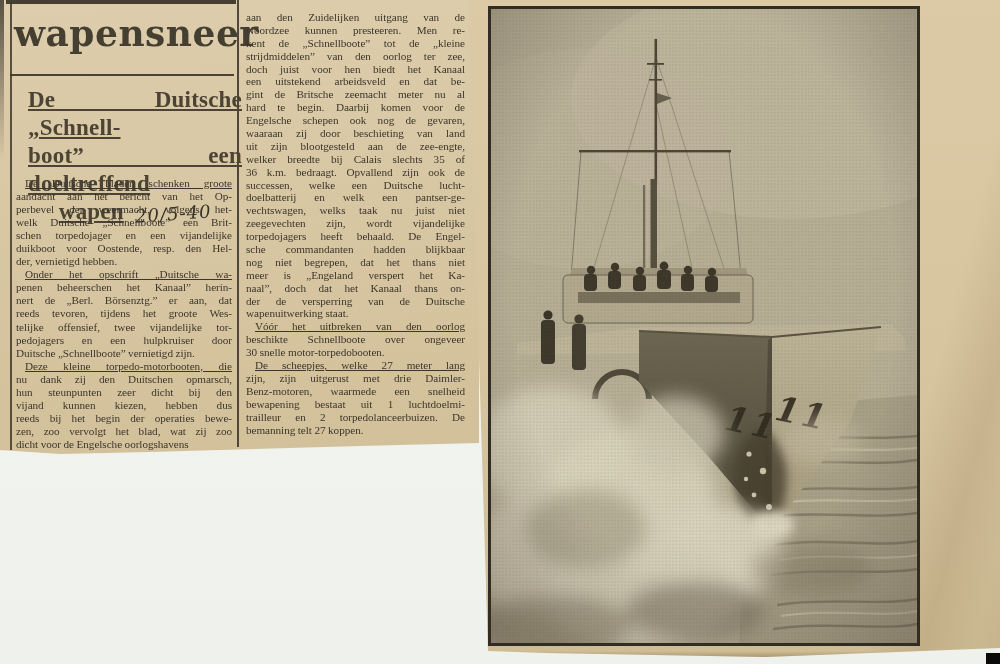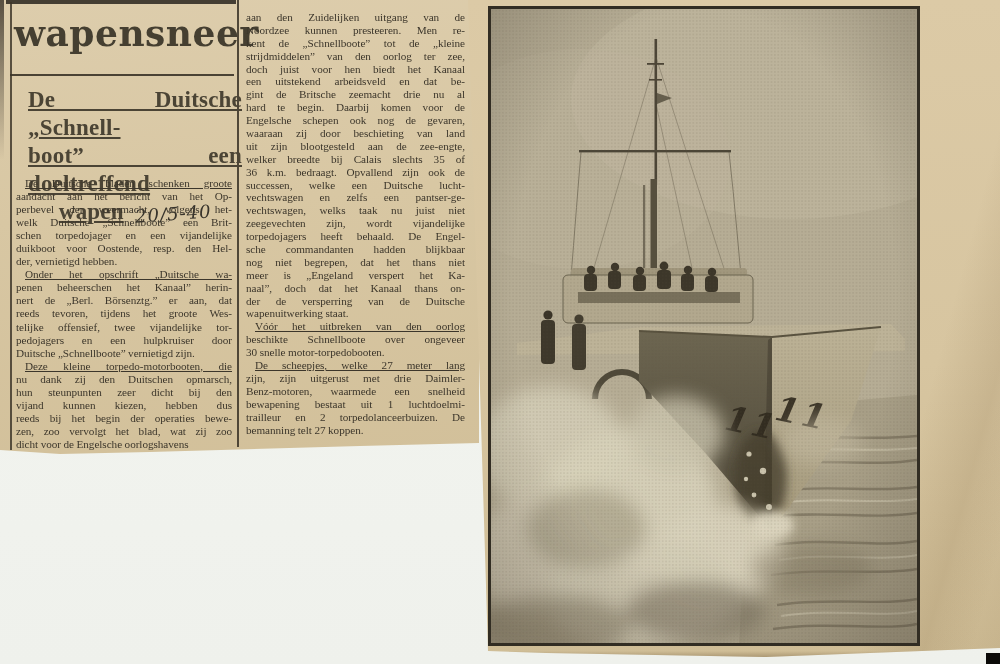--- a/index.html
+++ b/index.html
@@ -124,29 +124,29 @@
         </div>
       </div>
     <div class="col col-right">
         <div class="para">
           <div class="line">aan den Zuidelijken uitgang van de</div>
           <div class="line">Noordzee kunnen presteeren. Men re-</div>
           <div class="line">kent de „Schnellboote” tot de „kleine</div>
           <div class="line">strijdmiddelen” van den oorlog ter zee,</div>
           <div class="line">doch juist voor hen biedt het Kanaal</div>
           <div class="line">een uitstekend arbeidsveld en dat be-</div>
-          <div class="line">gint de Britsche zeemacht drie nu al</div>
+          <div class="line">gint de Britsche zeemacht meter nu al</div>
           <div class="line">hard te begin. Daarbij komen voor de</div>
           <div class="line">Engelsche schepen ook nog de gevaren,</div>
           <div class="line">waaraan zij door beschieting van land</div>
           <div class="line">uit zijn blootgesteld aan de zee-engte,</div>
           <div class="line">welker breedte bij Calais slechts 35 of</div>
           <div class="line">36 k.m. bedraagt. Opvallend zijn ook de</div>
           <div class="line">successen, welke een Duitsche lucht-</div>
-          <div class="line">vechtswagen en zelfs een pantser-ge-</div>
+          <div class="line">doelbatterij en welk een pantser-ge-</div>
           <div class="line">vechtswagen, welks taak nu juist niet</div>
           <div class="line">zeegevechten zijn, wordt vijandelijke</div>
           <div class="line">torpedojagers heeft behaald. De Engel-</div>
           <div class="line">sche commandanten hadden blijkbaar</div>
           <div class="line">nog niet begrepen, dat het thans niet</div>
           <div class="line">meer is „Engeland verspert het Ka-</div>
           <div class="line">naal”, doch dat het Kanaal thans on-</div>
           <div class="line">der de versperring van de Duitsche</div>
           <div class="line end">wapenuitwerking staat.</div>
         </div>

